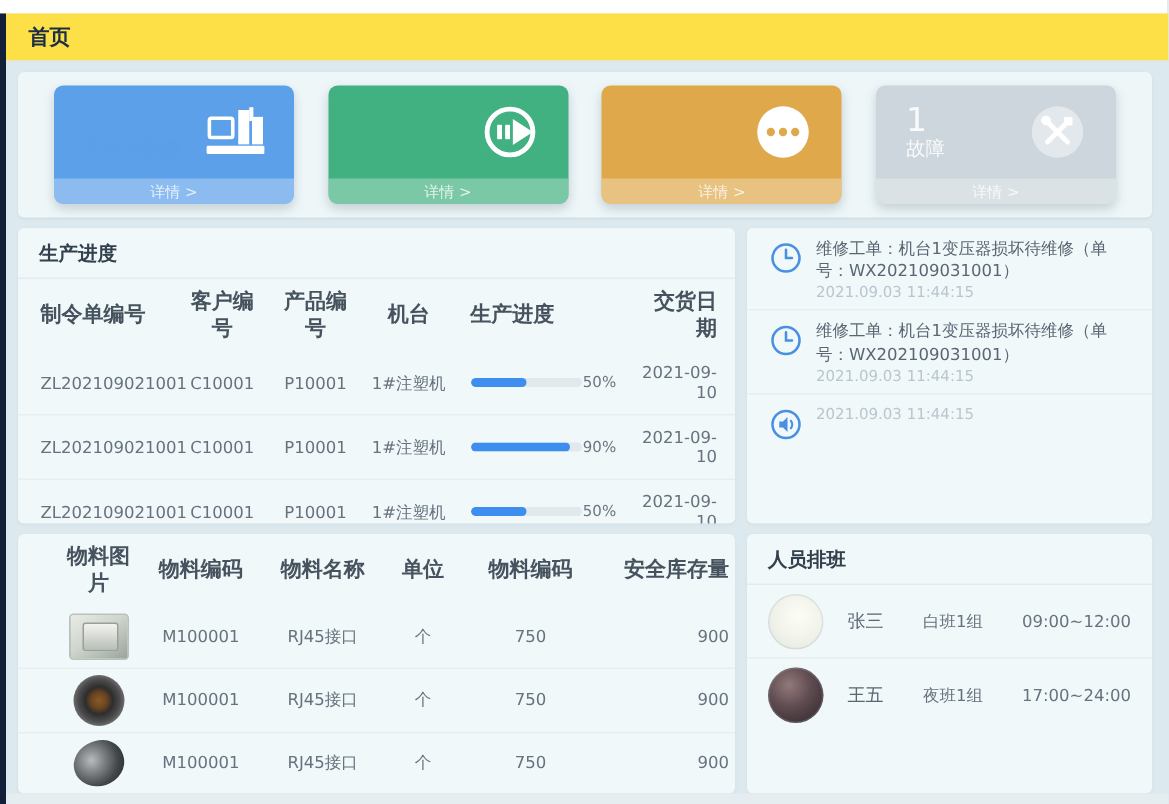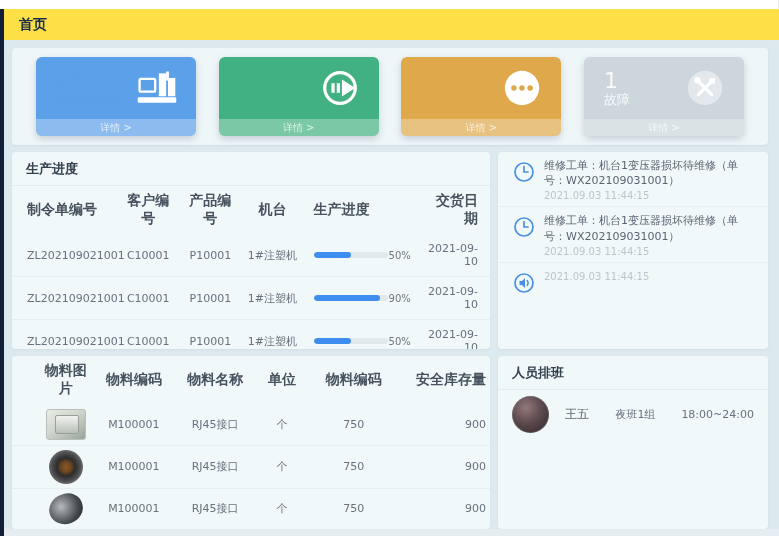--- a/index.html
+++ b/index.html
@@ -363,23 +363,29 @@
             <td>900</td>
           </tr>
         </tbody>
       </table>
     </div>
 
     <div class="panel">
       <div class="panel-title">人员排班</div>
 
       <div class="staff-row">
+        <span class="avatar av-1"></span>
+        <span class="staff-name">张三</span>
+        <span class="staff-shift">白班1组</span>
+        <span class="staff-time">09:00~12:00</span>
+      </div>
+      <div class="staff-row">
         <span class="avatar av-3"></span>
         <span class="staff-name">王五</span>
         <span class="staff-shift">夜班1组</span>
-        <span class="staff-time">18:00~24:00</span>
+        <span class="staff-time">17:00~24:00</span>
       </div>
     </div>
 
   </div>
 </div>
 
 <div class="bottom-strip"></div>
 
 </body></html>

